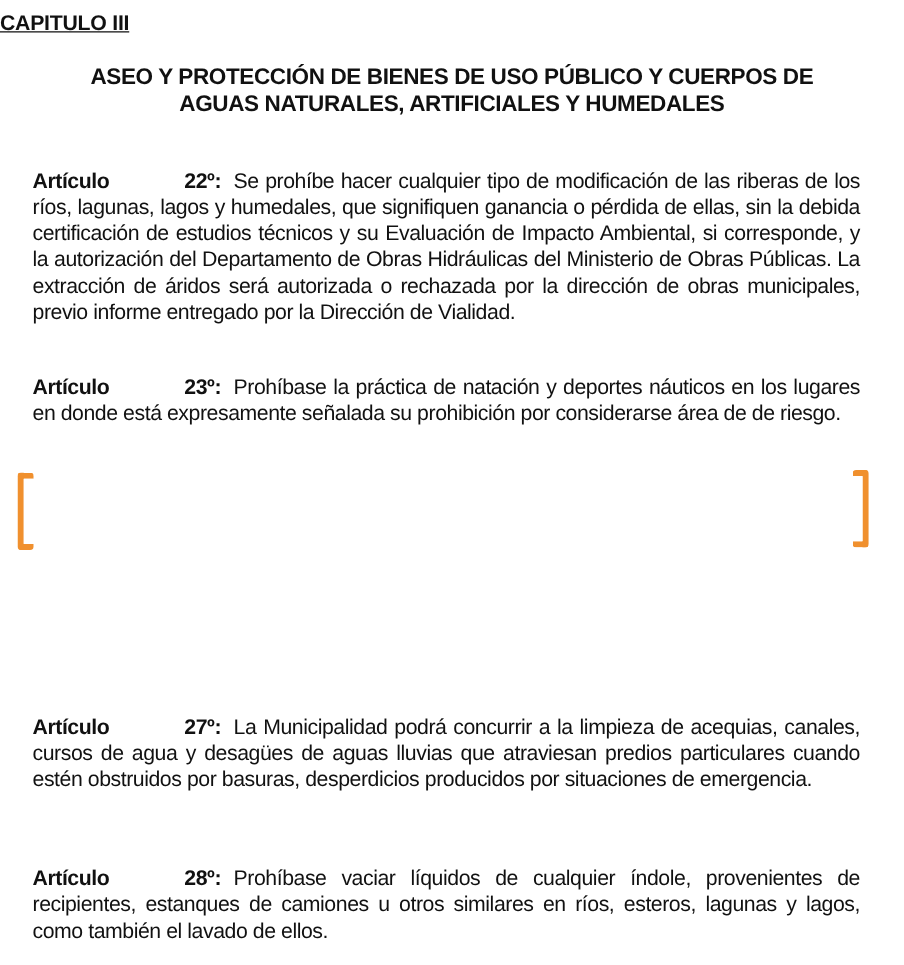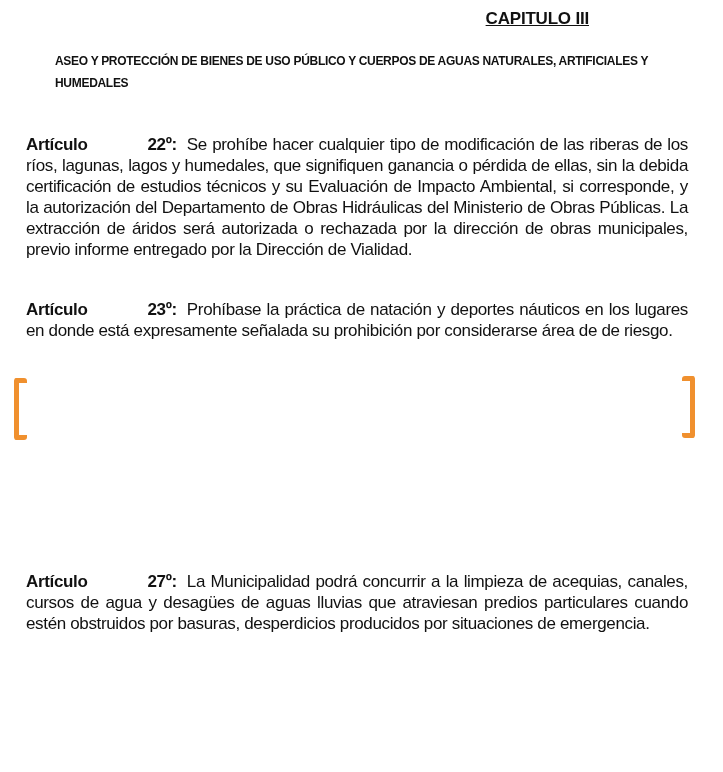--- a/index.html
+++ b/index.html
@@ -1,22 +1,22 @@
 <!DOCTYPE html>
 <html><head>
 <meta charset="utf-8">
 <style>
   html, body { margin: 0; padding: 0; background: #ffffff; }
   body { width: 723px; height: 772px; position: relative; overflow: hidden;
          font-family: "Liberation Sans", sans-serif; color: #111111; }
   .page { position: absolute; left: 0; top: 0; width: 723px; height: 772px; }
-  .chapter { position: absolute; top: 9px; left: 0; width: 589px; text-align: right;
+  .chapter { position: absolute; top: 9px; left: 0; width: 589px; text-align: left;
              font-weight: bold; font-size: 17px; text-decoration: underline; letter-spacing: -0.2px; }
-  .title { position: absolute; top: 50px; left: 40px; width: 643px; text-align: left;
-           font-weight: bold; font-size: 12px; line-height: 22px; letter-spacing: -0.3px; margin-left: 15px; }
+  .title { position: absolute; top: 50px; left: 40px; width: 643px; text-align: center;
+           font-weight: bold; font-size: 18px; line-height: 22px; letter-spacing: -0.3px; }
   .article { position: absolute; left: 26px; width: 662px; font-size: 17px; line-height: 21px;
              text-align: justify; letter-spacing: -0.35px; }
   .label { font-weight: bold; }
   .num { font-weight: bold; margin-left: 60px; margin-right: 10px; }
   .bracket { position: absolute; border: 5px solid #f0902e; border-radius: 3px; }
   .bracket.left { left: 14px; top: 378px; width: 8px; height: 52px; border-right: none; }
   .bracket.right { left: 682px; top: 376px; width: 8px; height: 52px; border-left: none; }
 </style>
 </head>
 <body>
@@ -35,13 +35,16 @@
 
   <div class="bracket left"></div>
   <div class="bracket right"></div>
 
 
 
   <div class="article" style="top:571px;">
     <span class="label">Artículo</span><span class="num">27º:</span><span>La Municipalidad podrá concurrir a la limpieza de acequias, canales, cursos de agua y desagües de aguas lluvias que atraviesan predios particulares cuando estén obstruidos por basuras, desperdicios producidos por situaciones de emergencia.</span>
   </div>
 
+  <div class="article" style="top:692px;">
+    <span class="label">Artículo</span><span class="num">28º:</span><span>Prohíbase vaciar líquidos de cualquier índole, provenientes de recipientes, estanques de camiones u otros similares en ríos, esteros, lagunas y lagos, como también el lavado de ellos.</span>
+  </div>
 </div>
 
 </body></html>

